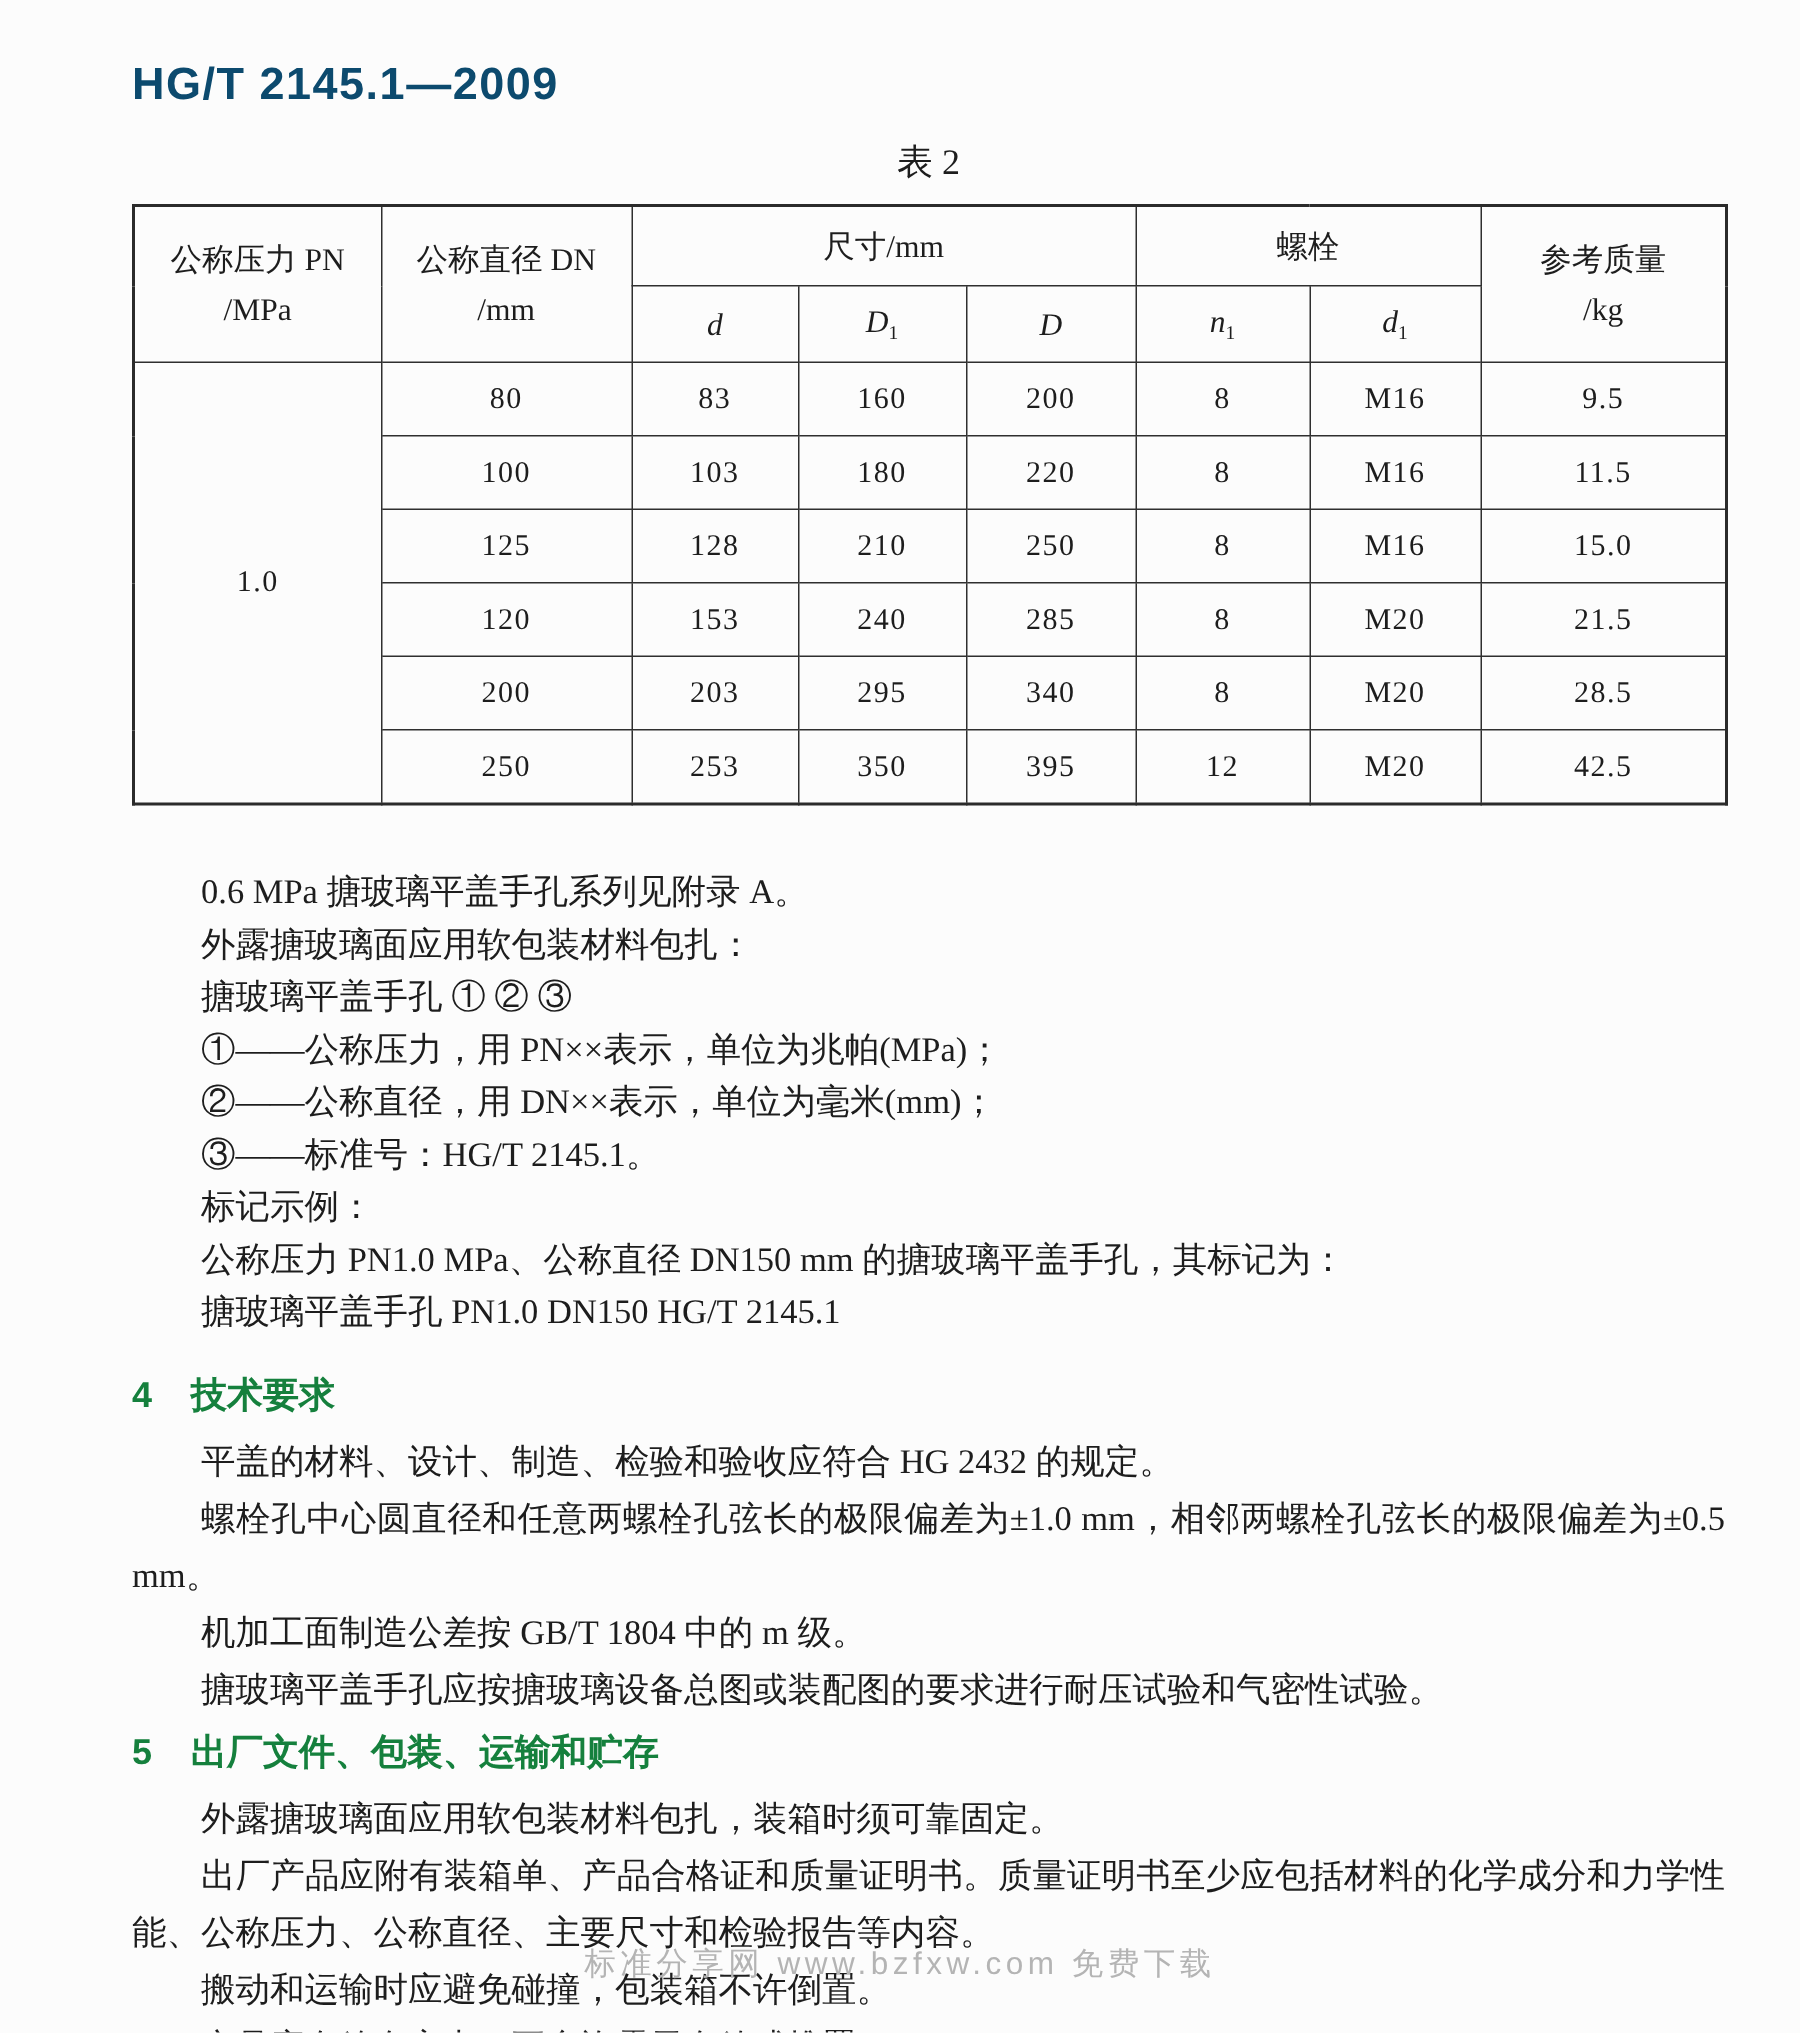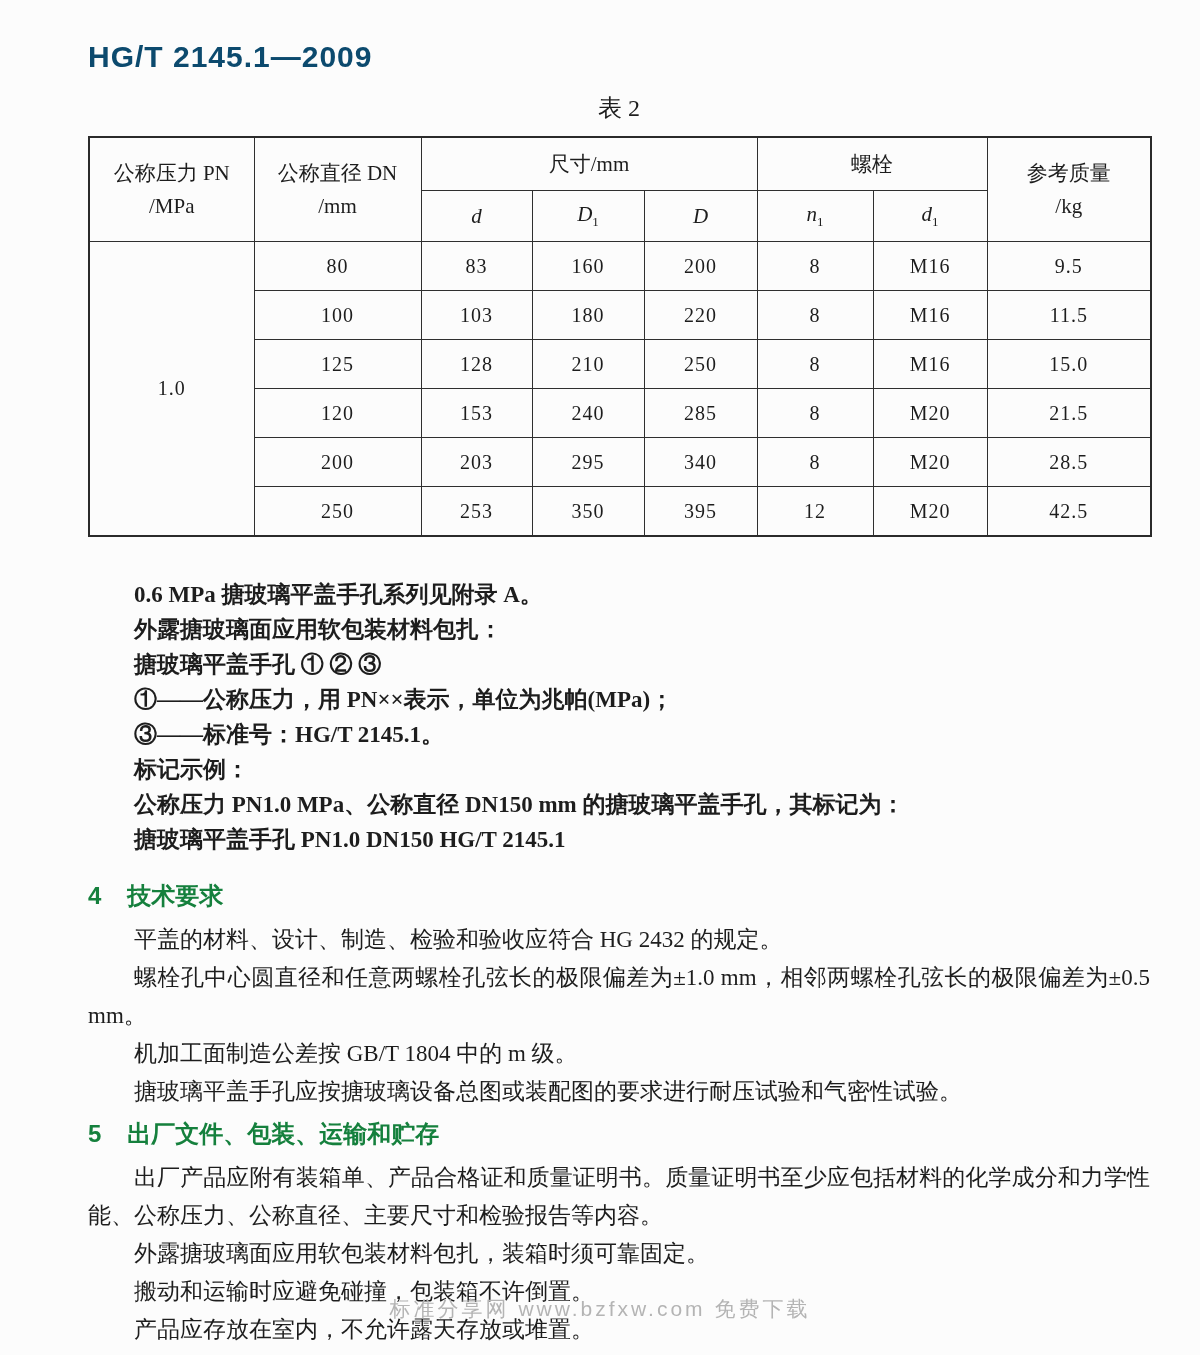--- a/index.html
+++ b/index.html
@@ -184,46 +184,47 @@
         <td>253</td>
         <td>350</td>
         <td>395</td>
         <td>12</td>
         <td>M20</td>
         <td>42.5</td>
       </tr>
     </tbody>
   </table>
 
-  <div class="body-text" style="line-height:35px;font-weight:bold;">
+  <div class="body-text" style="line-height:35px;">
     <div class="mark-line">0.6 MPa 搪玻璃平盖手孔系列见附录 A。</div>
     <div class="mark-line">外露搪玻璃面应用软包装材料包扎：</div>
     <div class="mark-line">搪玻璃平盖手孔 ① ② ③</div>
     <div class="mark-line">①——公称压力，用 PN××表示，单位为兆帕(MPa)；</div>
+    <div class="mark-line">②——公称直径，用 DN××表示，单位为毫米(mm)；</div>
     <div class="mark-line">③——标准号：HG/T 2145.1。</div>
     <div class="mark-line">标记示例：</div>
     <div class="mark-line">公称压力 PN1.0 MPa、公称直径 DN150 mm 的搪玻璃平盖手孔，其标记为：</div>
     <div class="mark-line">搪玻璃平盖手孔 PN1.0 DN150 HG/T 2145.1</div>
   </div>
 
   <div class="sec-head">
     <span class="sec-num">4</span><span>技术要求</span>
   </div>
   <div class="sec-body" style="width:1062px;">
     <p class="para">平盖的材料、设计、制造、检验和验收应符合 HG 2432 的规定。</p>
     <p class="para">螺栓孔中心圆直径和任意两螺栓孔弦长的极限偏差为±1.0 mm，相邻两螺栓孔弦长的极限偏差为±0.5 mm。</p>
     <p class="para">机加工面制造公差按 GB/T 1804 中的 m 级。</p>
     <p class="para">搪玻璃平盖手孔应按搪玻璃设备总图或装配图的要求进行耐压试验和气密性试验。</p>
   </div>
 
   <div class="sec-head" style="margin-top:8px;">
     <span class="sec-num">5</span><span>出厂文件、包装、运输和贮存</span>
   </div>
   <div class="sec-body" style="width:1062px;">
+    <p class="para">外露搪玻璃面应用软包装材料包扎，装箱时须可靠固定。</p>
     <p class="para">出厂产品应附有装箱单、产品合格证和质量证明书。质量证明书至少应包括材料的化学成分和力学性能、公称压力、公称直径、主要尺寸和检验报告等内容。</p>
-    <p class="para">外露搪玻璃面应用软包装材料包扎，装箱时须可靠固定。</p>
     <p class="para">搬动和运输时应避免碰撞，包装箱不许倒置。</p>
     <p class="para">产品应存放在室内，不允许露天存放或堆置。</p>
   </div>
 
   <div class="watermark">标准分享网 www.bzfxw.com 免费下载</div>
 
 </div>
 
 </body></html>

